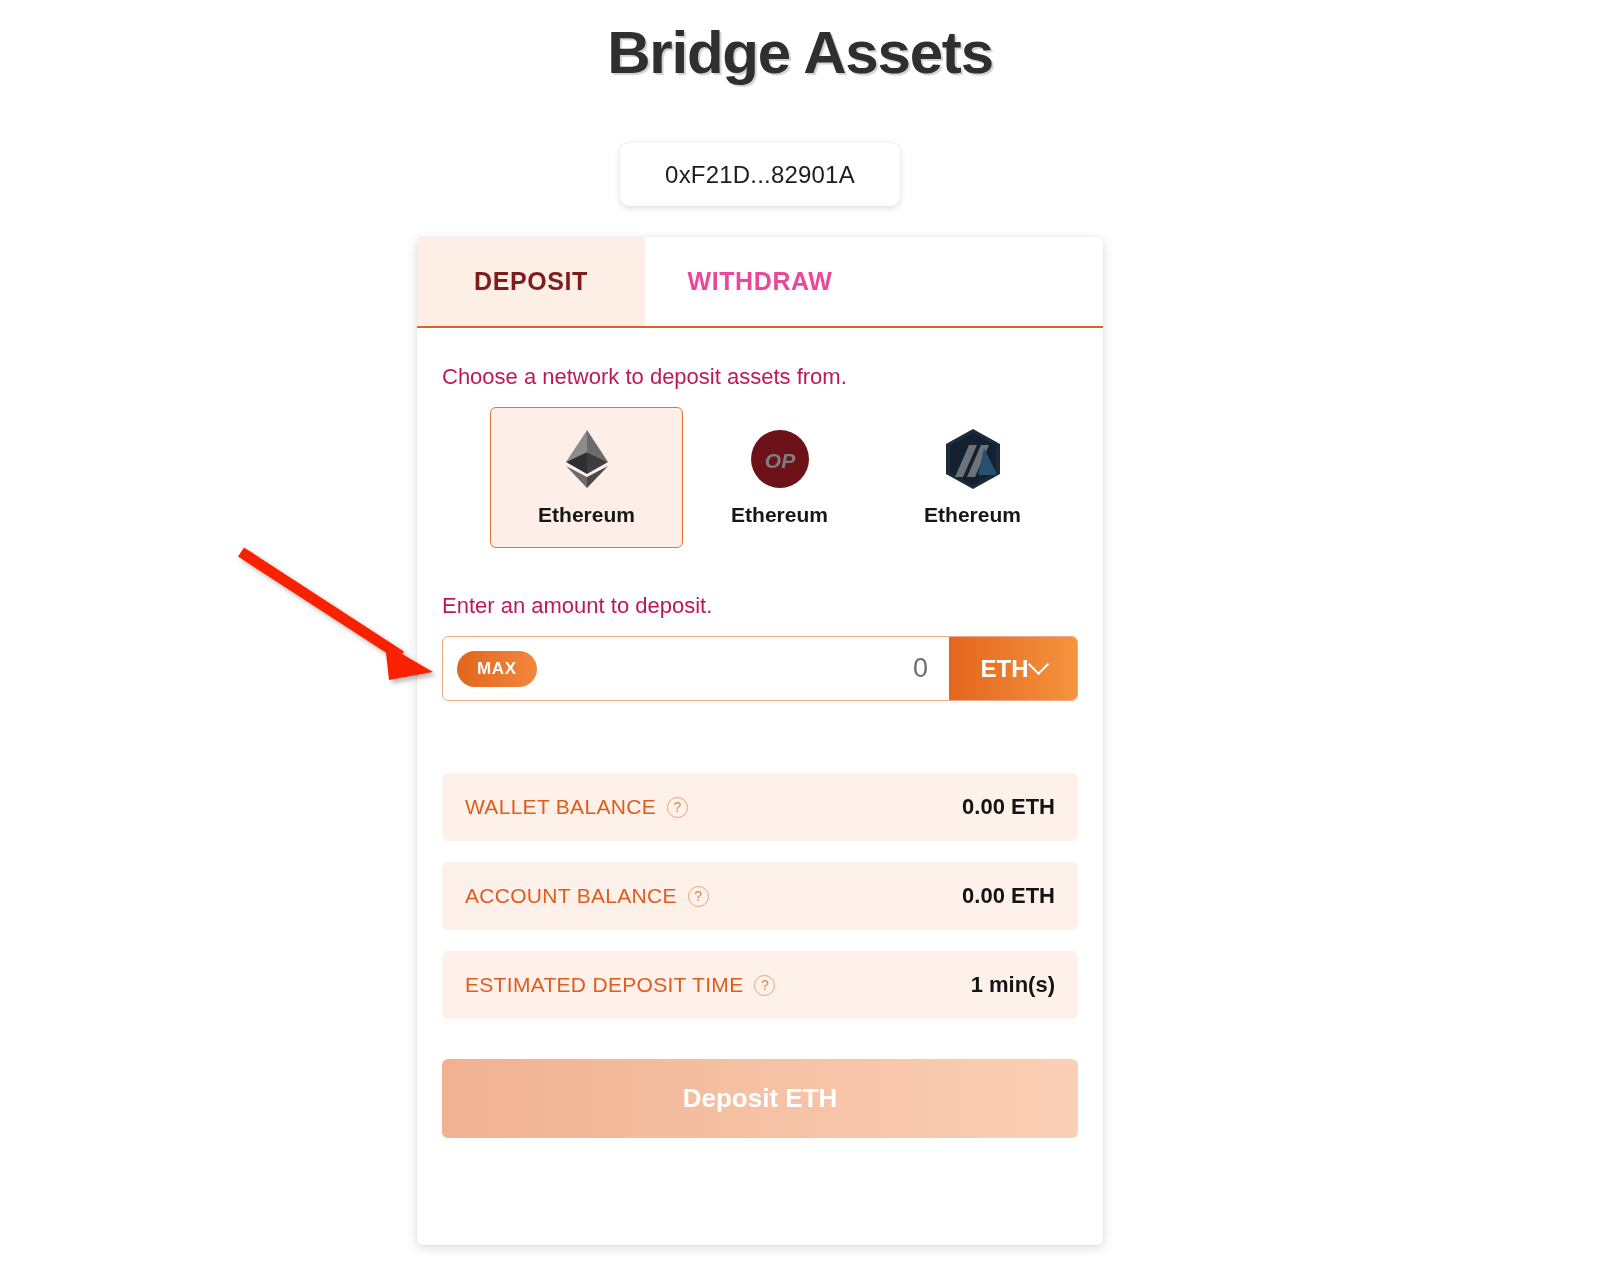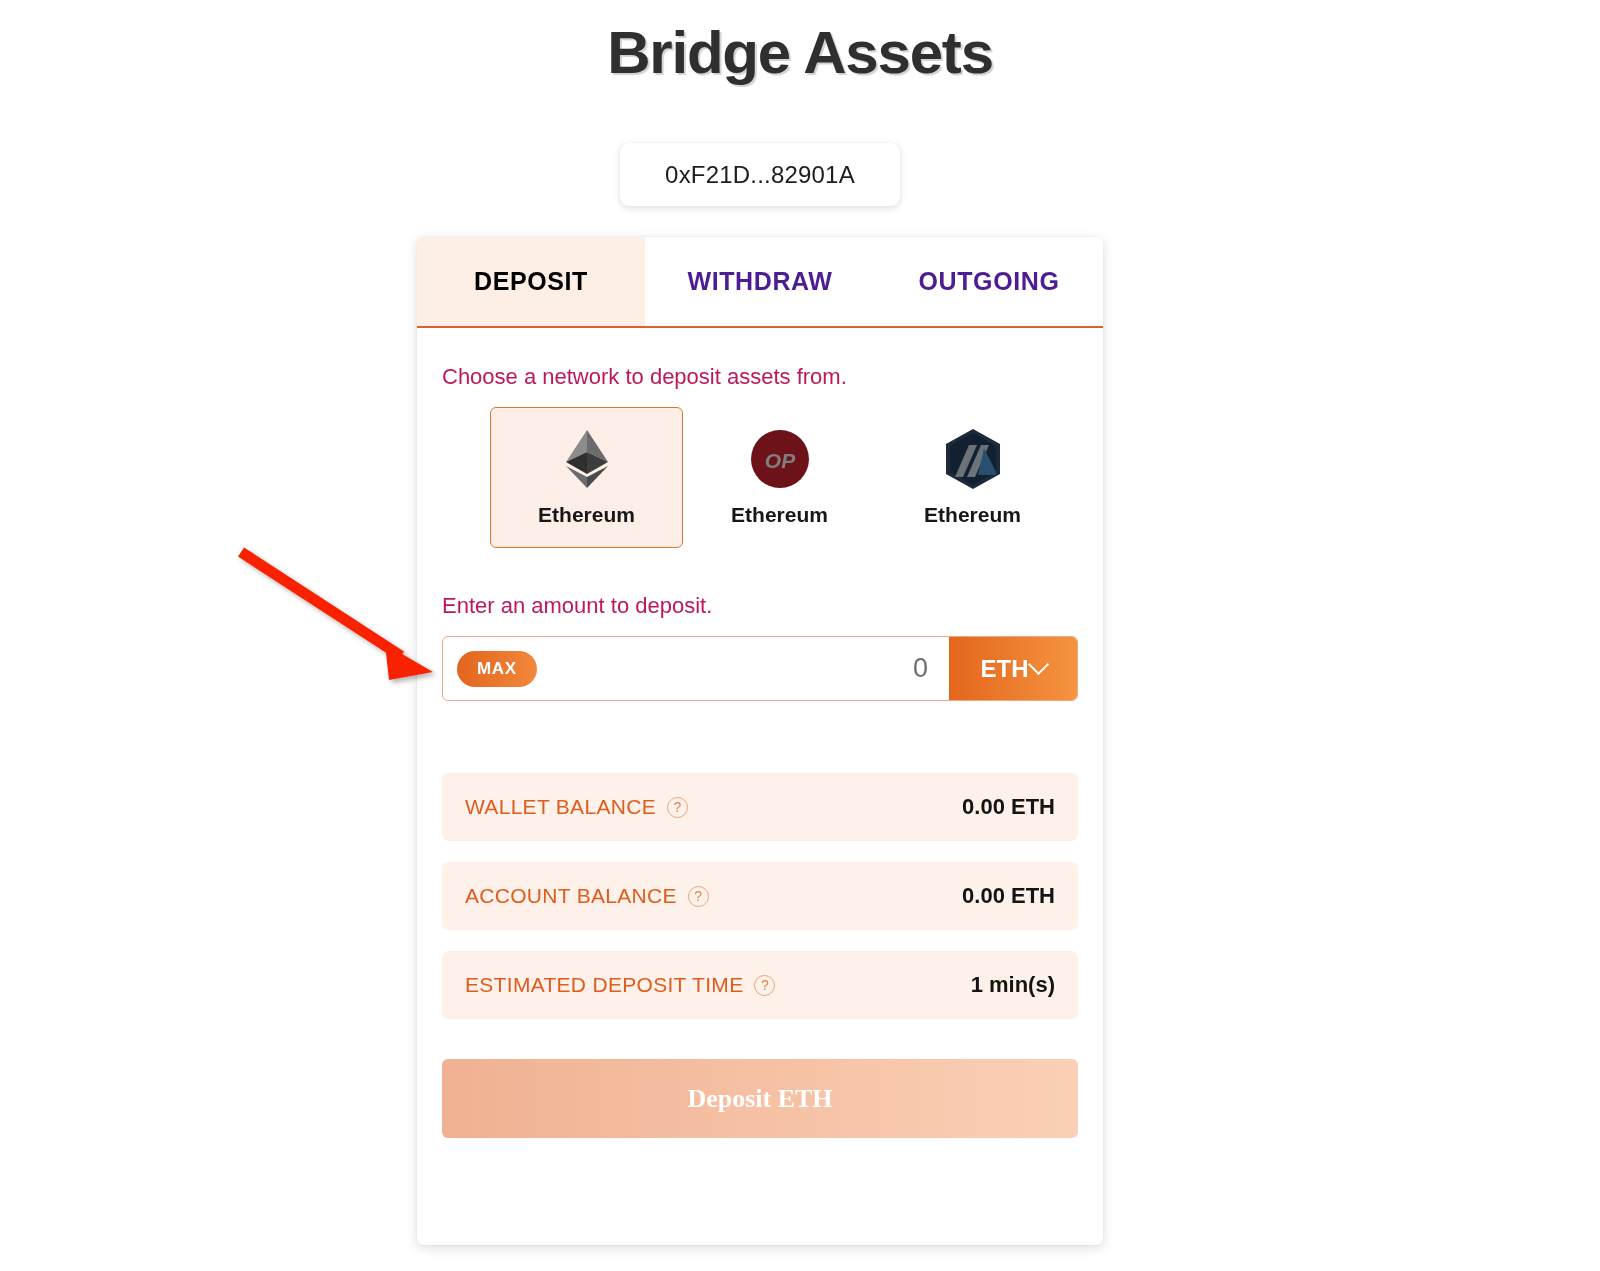--- a/index.html
+++ b/index.html
@@ -73,30 +73,30 @@
     box-sizing: border-box;
   }
   .tab {
     flex: 0 0 auto;
     display: flex;
     align-items: center;
     justify-content: center;
     font-size: 25px;
     font-weight: 700;
     letter-spacing: 0.6px;
-    color: #4c1d95;
+    color: #ec4899;
     cursor: pointer;
     box-sizing: border-box;
   }
   .tab.t1 { width: 228px; }
   .tab.t2 { width: 230px; }
   .tab.t3 { width: 228px; }
   .tab.active {
     background: #fdeee6;
-    color: #000000;
+    color: #7f1d1d;
     text-align: center;
   }
 
   
   .card-body {
     padding: 0 25px;
     box-sizing: border-box;
   }
   .section-label {
     font-size: 22px;
@@ -256,21 +256,21 @@
     background: linear-gradient(90deg, #f0b192 0%, #fbd0b6 100%);
     color: #ffffff;
     font-size: 26px;
     font-weight: 700;
     display: flex;
     align-items: center;
     justify-content: center;
     border: none;
     width: 100%;
     cursor: pointer;
-    font-family: Liberation Serif, serif;
+    font-family: Liberation Sans, sans-serif;
   }
 
   
   .annotation-arrow {
     position: absolute;
     left: 225px;
     top: 530px;
     width: 230px;
     height: 160px;
     pointer-events: none;
@@ -288,23 +288,20 @@
   </div>
 
   <div class="card">
 
     <div class="tabs">
       <div class="tab t1 active">
         <span>DEPOSIT</span>
       </div>
       <div class="tab t2">
         <span>WITHDRAW</span>
-      </div>
-      <div class="tab t3">
-        <span>OUTGOING</span>
       </div>
     </div>
 
     <div class="card-body">
 
       <div class="section-label">Choose a network to deposit assets from.</div>
 
       <div class="networks">
 
         <div class="net selected">

